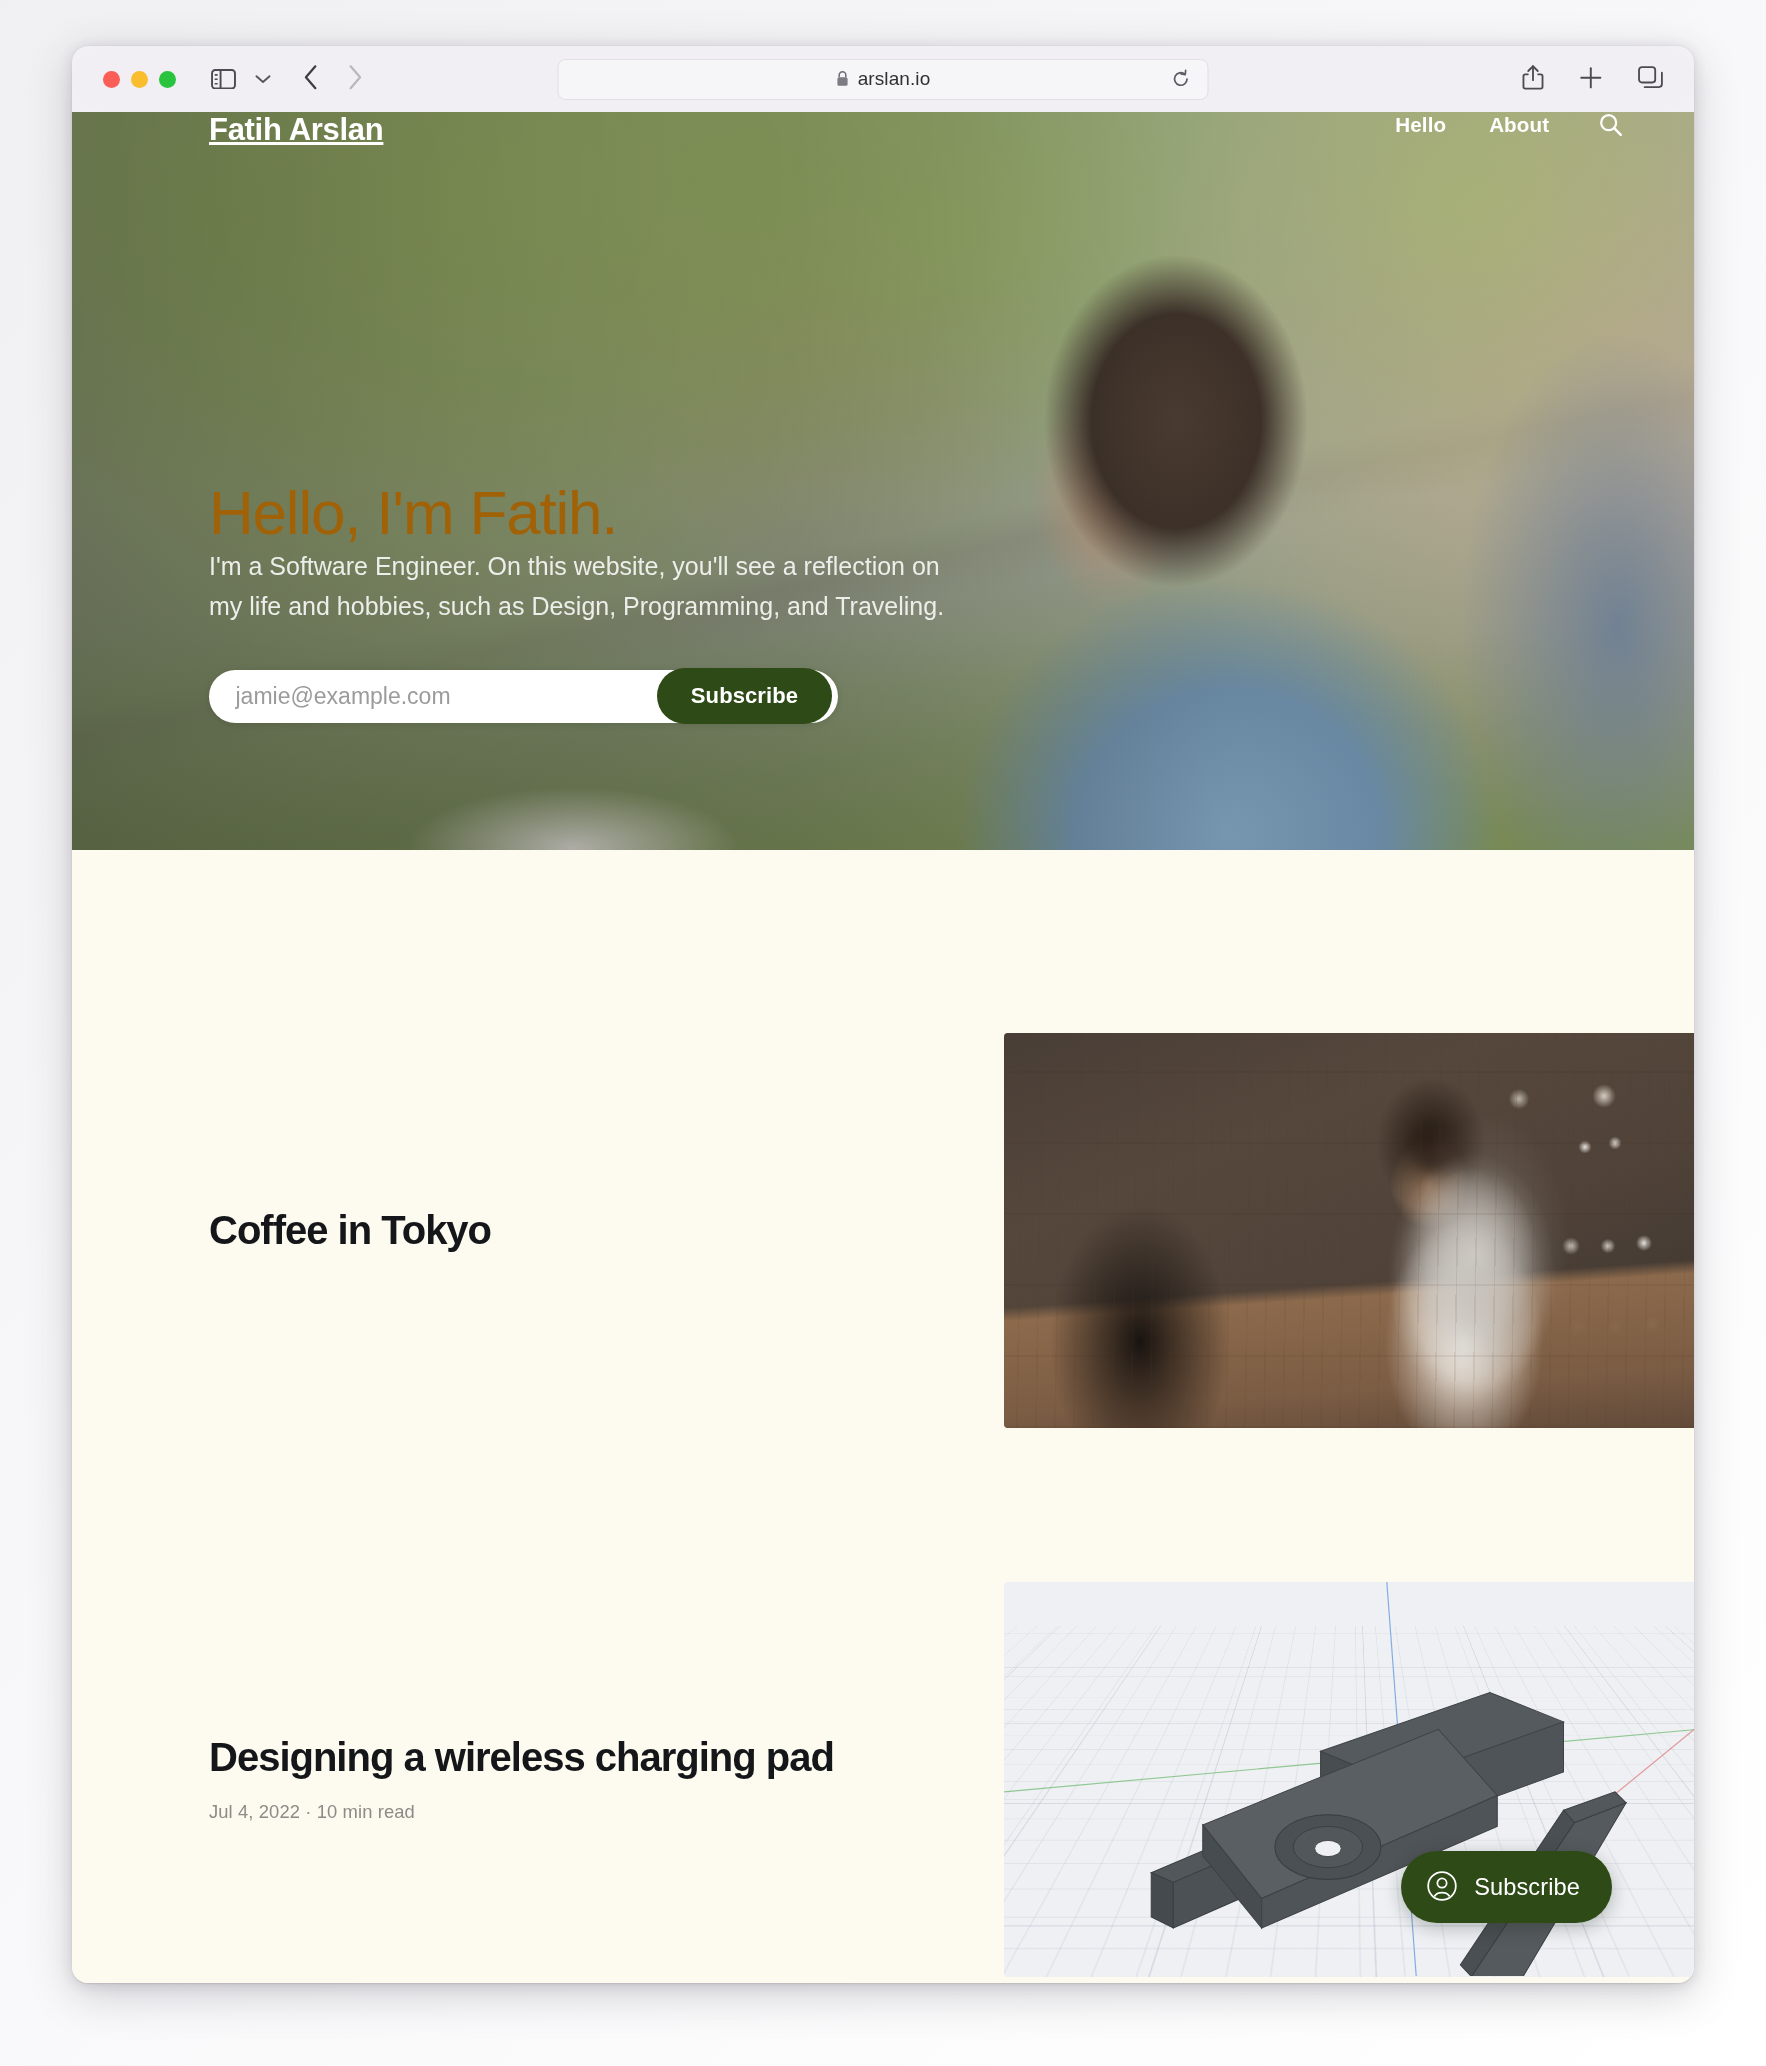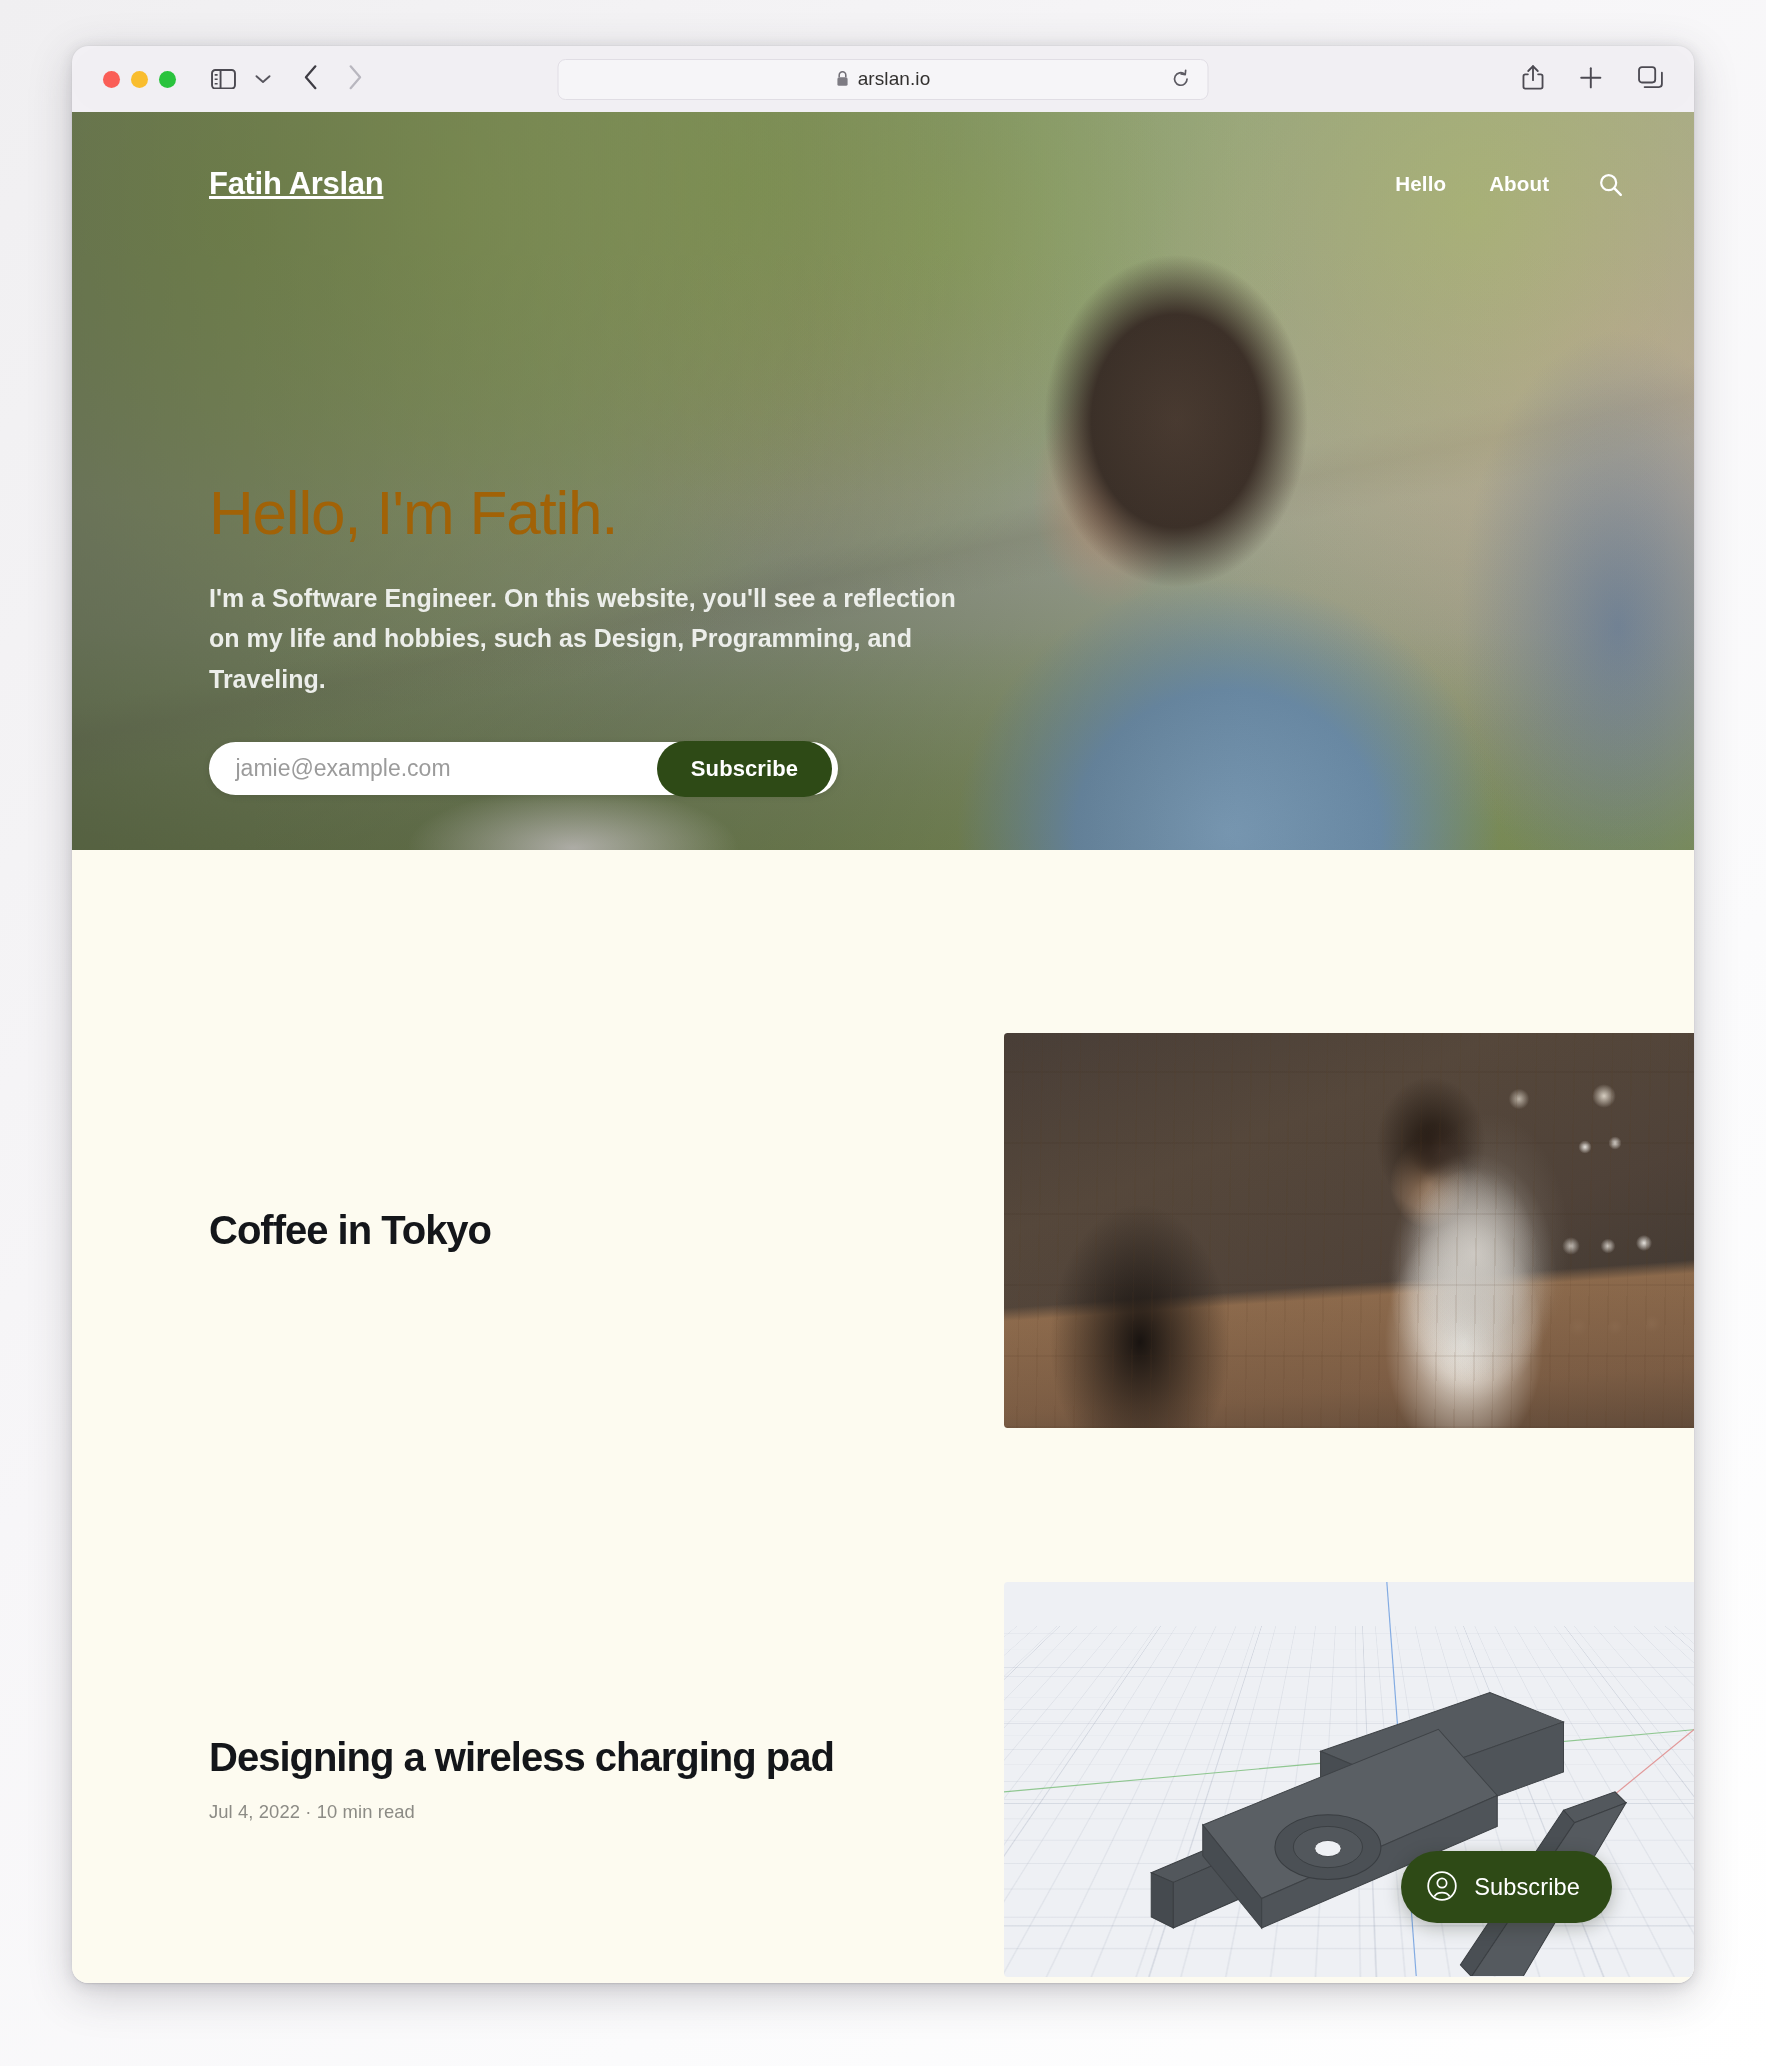--- a/index.html
+++ b/index.html
@@ -141,21 +141,21 @@
   .hero-scrim {
     position: absolute; inset: 0;
     background: linear-gradient(to right, rgba(40,44,38,0.44) 0%, rgba(45,48,42,0.26) 45%, rgba(50,52,46,0.06) 72%, rgba(0,0,0,0) 100%);
   }
 
   .site-header {
     position: absolute;
     top: 0; left: 0; right: 0;
     height: 144px;
     display: flex;
-    align-items: center;
+    align-items: flex-start;
     padding: 0 71px 0 137px;
     z-index: 4;
   }
   .site-logo {
     font-size: 31px;
     font-weight: 700;
     color: #ffffff;
     letter-spacing: -0.3px;
   }
   .site-nav {
@@ -181,25 +181,24 @@
     width: 824px;
   }
   .hero-title {
     font-size: 62px;
     font-weight: 400;
     color: #a16207;
     letter-spacing: -1.2px;
     line-height: 1.06;
   }
   .hero-sub {
-    margin-top: 32px;
     font-size: 25px;
     line-height: 1.62;
     color: #eceeea;
-    font-weight: 700;
+    font-weight: 400;
     max-width: 751px;
   }
 
   .subscribe-form {
     margin-top: 43px;
     width: 629px;
     height: 53px;
     background: #ffffff;
     border-radius: 34px;
     display: flex;

